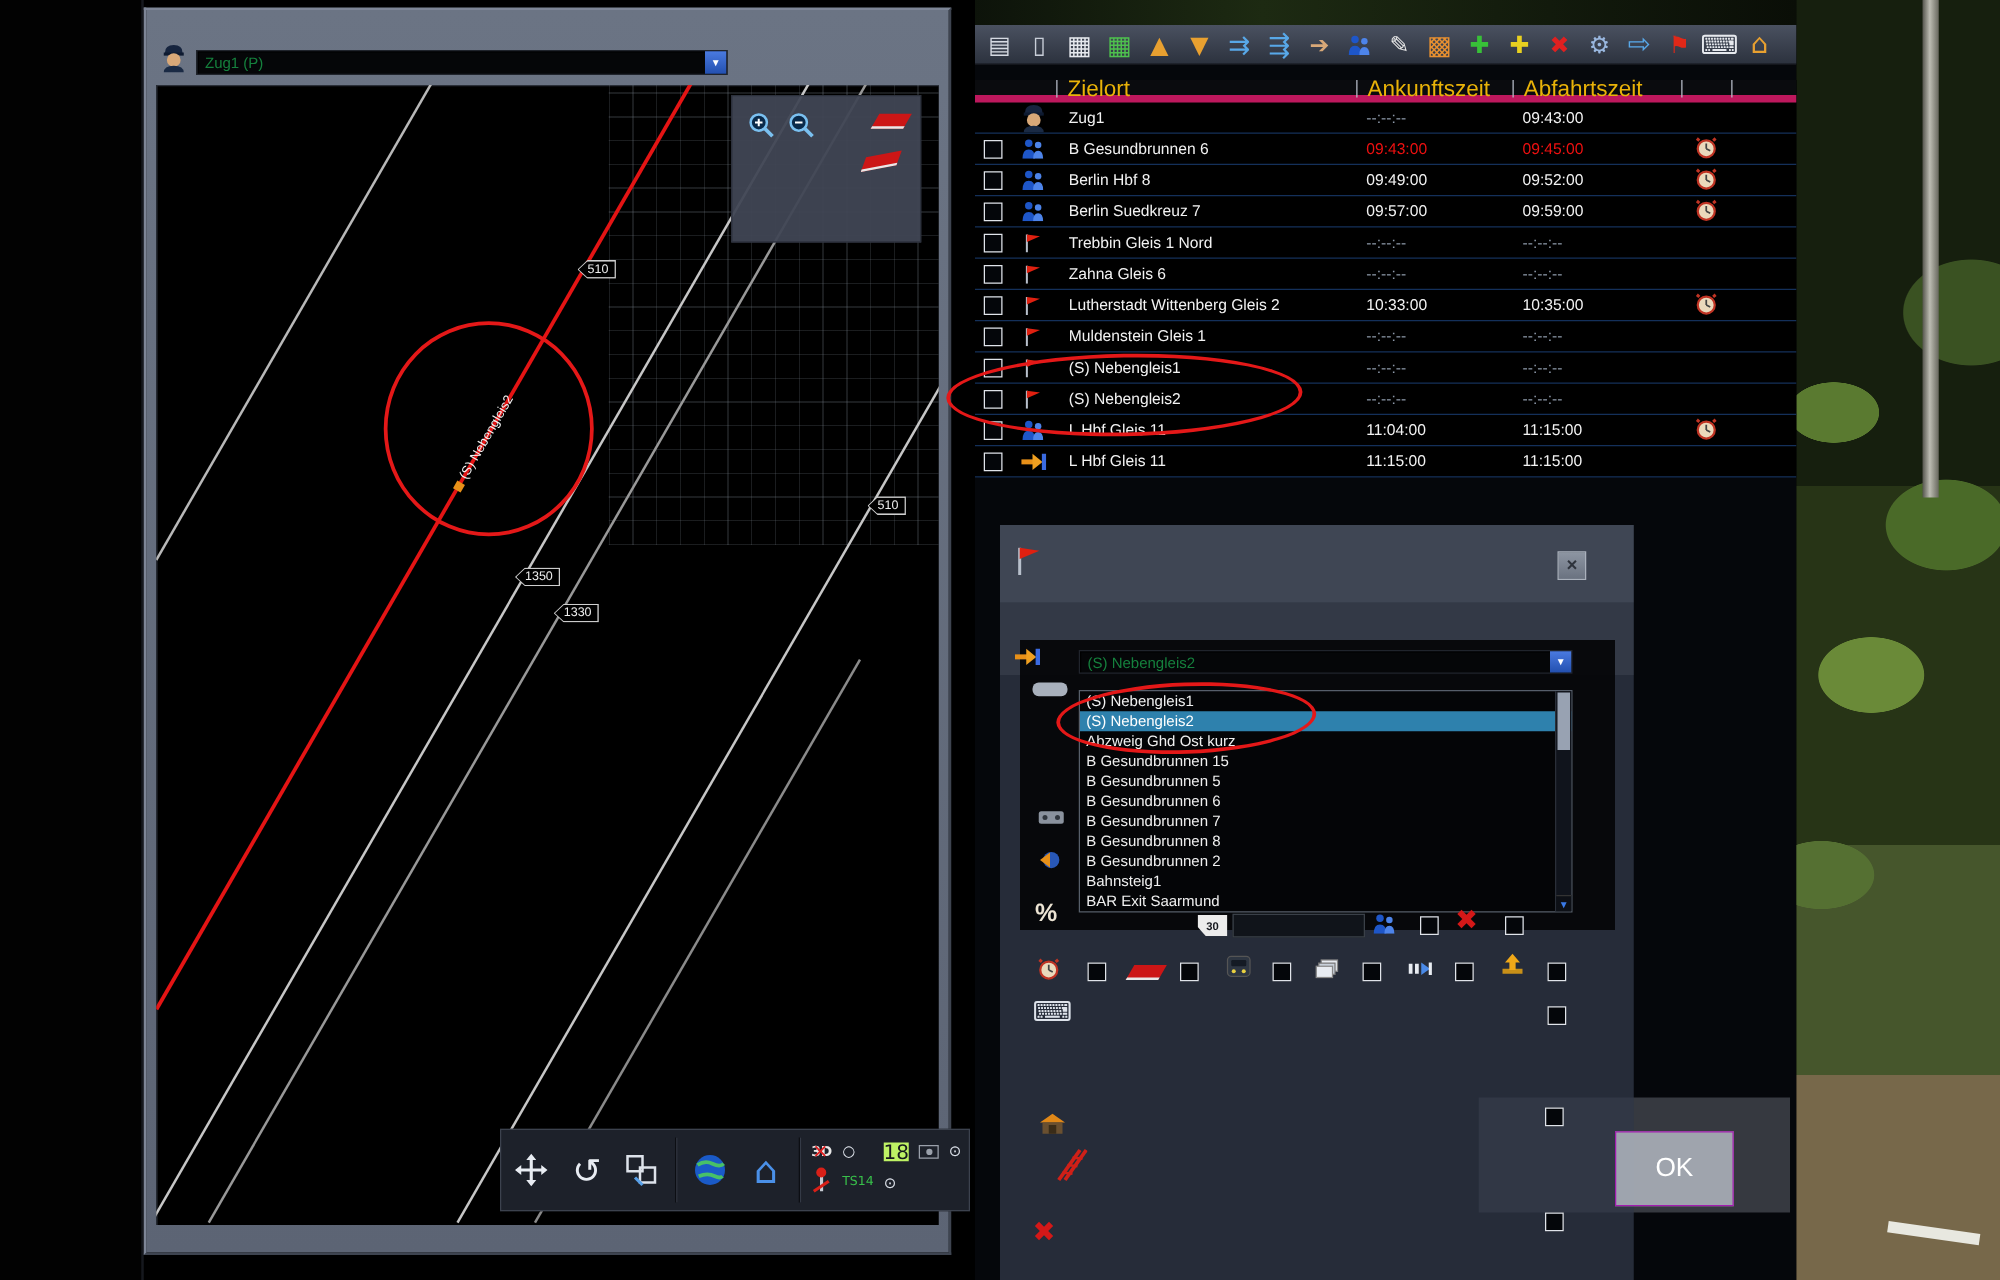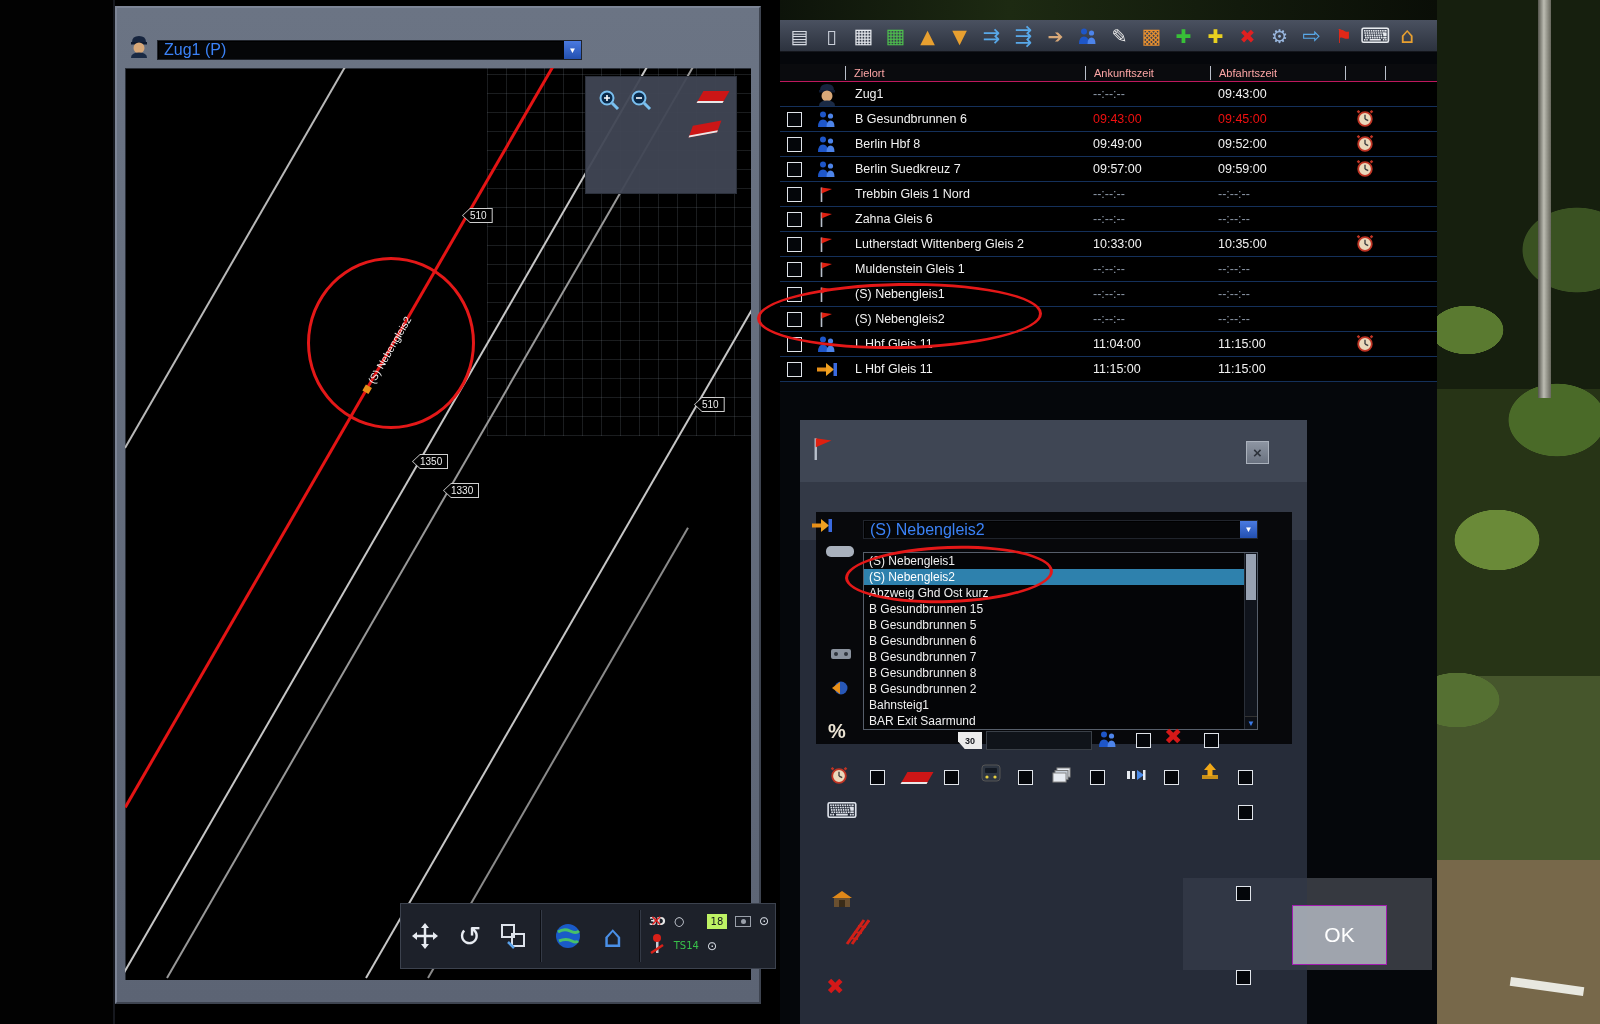--- a/index.html
+++ b/index.html
@@ -24,21 +24,21 @@
 .left-edge{left:0;top:0;width:115px;height:1024px;background:#020202;border-right:2px solid #16181e}
 
 
 .map-window{left:115px;top:6px;width:646px;height:998px;
  background:linear-gradient(180deg,#6b7484,#5c6474);
  border:2px solid #7d8596;border-right-color:#3e4450;border-bottom-color:#3e4450}
 .map-titlebar{position:absolute;left:0;top:0;width:100%;height:60px}
 .avatar{position:absolute;left:12px;top:26px;width:22px;height:26px}
 .combo{position:absolute;display:flex;align-items:center;background:#050608;
  border:1px solid #20242c;box-shadow:inset 1px 1px 0 #000}
-.combo .val{flex:1;font-size:16px;color:#3b82f6;padding:0 6px;white-space:nowrap;overflow:hidden}
+.combo .val{flex:1;font-size:12px;color:#15803d;padding:0 6px;white-space:nowrap;overflow:hidden}
 .combo-btn{width:17px;height:100%;background:linear-gradient(180deg,#4a7ae0,#2350b0);
  color:#fff;font-size:8px;display:flex;align-items:center;justify-content:center}
 .tb-combo{left:40px;top:32px;width:425px;height:20px}
 .map-canvas{position:absolute;left:8px;top:60px;width:626px;height:912px;background:#000;overflow:hidden;
  box-shadow:inset 1px 1px 0 #2a2f38}
 .grid-overlay{position:absolute;left:362px;top:0;width:264px;height:368px;
  background:repeating-linear-gradient(0deg,rgba(120,130,140,.22) 0 1px,transparent 1px 19px),
  repeating-linear-gradient(90deg,rgba(120,130,140,.22) 0 1px,transparent 1px 19px)}
 .tline{position:absolute;height:2px;transform-origin:0 50%}
 .signal{position:absolute;clip-path:polygon(8px 0,100% 0,100% 100%,8px 100%,0 50%);
@@ -58,21 +58,21 @@
 .map-toolbar{left:400px;top:903px;width:376px;height:66px;background:#1d212a;
  border:1px solid #3c424e;display:flex;align-items:center;z-index:6;padding:0 6px;gap:8px}
 .mtb-sep{width:2px;height:52px;background:#0c0e13;border-right:1px solid #343a46}
 .mtb-ic{display:flex;align-items:center;justify-content:center;width:38px;height:52px;
  font-family:"DejaVu Sans",sans-serif}
 .mtb-right{display:grid;grid-template-columns:auto auto auto auto auto;grid-gap:4px 8px;
  align-items:center;font-family:"DejaVu Sans",sans-serif}
 .threeD{position:relative;font-size:11px;font-weight:bold;color:#e8e8e8}
 .threeD::after{content:"✕";position:absolute;left:1px;top:-3px;color:#e02020;font-size:15px}
 .circ{color:#dde2ea;font-size:12px}
-.valbox{width:20px;height:15px;background:#bef264;color:#16181e;font-size:10px;
+.valbox{width:20px;height:15px;background:#bef264;color:#16181e;font-size:16px;
  display:flex;align-items:center;justify-content:center}
 .ts-label{color:#38c04a;font-size:10px;font-weight:normal}
 .camera-mini{width:16px;height:11px;border:1px solid #9aa0aa;position:relative}
 .camera-mini::after{content:"";position:absolute;left:5px;top:2.5px;width:5px;height:5px;background:#9aa0aa;border-radius:50%}
 
 
 .right-panel{left:780px;top:20px;width:657px;height:1004px;background:#05070b}
 .rp-toolbar{position:absolute;left:0;top:0;width:657px;height:32px;
  background:linear-gradient(180deg,#4a5160,#2c323e);border-bottom:1px solid #14161c;
  display:flex;align-items:center;padding:0 6px;gap:5px}
@@ -93,21 +93,21 @@
 .ic-add-point-icon::before{content:"✚";color:#e8d020}
 .ic-delete-icon::before{content:"✖";color:#e02020}
 .ic-settings-doc-icon::before{content:"⚙";color:#9ab8e0}
 .ic-import-icon::before{content:"⇨";color:#58a8e8;font-size:22px}
 .ic-route-flag-icon::before{content:"⚑";color:#e02818}
 .ic-keyboard-icon::before{content:"⌨";color:#e6e9ee;font-size:21px}
 .ic-depot-icon::before{content:"⌂";color:#e8a030;font-size:22px}
 .tt{position:absolute;left:0;top:44px;width:657px;background:#000}
 .tt-row{display:grid;grid-template-columns:28px 37px 240px 125px 135px 40px 52px;
  height:25px;align-items:center;border-bottom:1px solid #14305a;font-size:12.5px}
-.tt-head{height:18px;border-bottom:1px solid #be185d;background:#0a0b0e;font-size:11px;color:#fca5a5}
+.tt-head{height:18px;border-bottom:6px solid #be185d;background:#0a0b0e;font-size:18px;color:#eab308}
 .tt-head .hsep{border-left:1px solid #b9bfca;height:14px;display:flex;align-items:center;padding-left:8px}
 .cell-cb{display:flex;justify-content:center}
 .cell-ic{display:flex;justify-content:center;align-items:center}
 .cell-dest{padding-left:10px;color:#f2f2f2;white-space:nowrap;overflow:hidden}
 .cell-time{padding-left:8px;color:#f2f2f2}
 .cell-time.dim{color:#8d99a9}
 .cell-time.red{color:#ee1010}
 .cell-clk{display:flex;justify-content:center}
 .cb{width:15px;height:15px;border:1px solid #e0e4ea;background:#04060a;display:inline-block}
 

